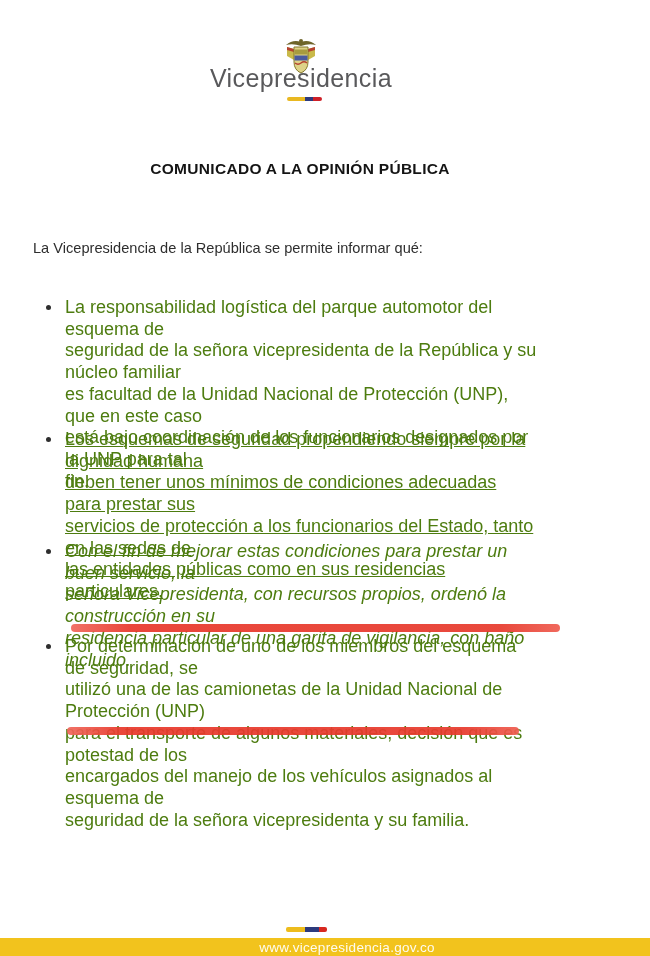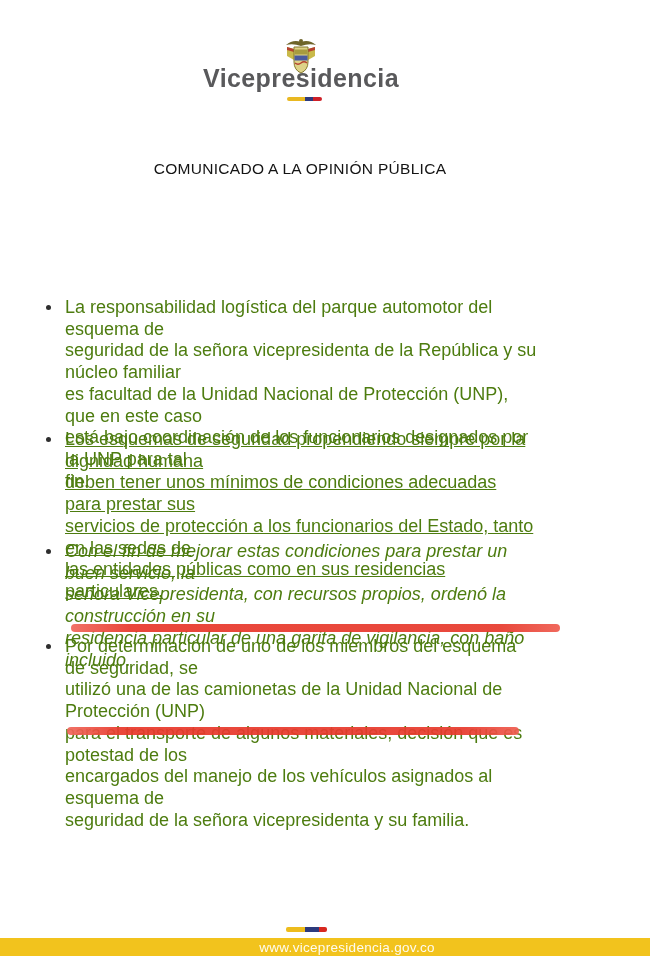--- a/index.html
+++ b/index.html
@@ -15,37 +15,37 @@
 
   
   .crest {
     position: absolute; top: 36px; left: 301px;
     transform: translateX(-50%);
     width: 34px; height: 40px;
   }
   .wordmark {
     position: absolute; top: 64px; left: 301px;
     transform: translateX(-50%);
-    font-size: 25px; font-weight: 700;
+    font-size: 25px; font-weight: 400;
     color: #59595b; letter-spacing: 0.4px;
     white-space: nowrap;
   }
   .wordmark-flag {
     position: absolute; top: 97px; left: 287px;
     display: flex; height: 4px;
   }
   .wordmark-flag .seg-yellow { width: 18px; background: #e9b821; border-radius: 2px 0 0 2px; }
   .wordmark-flag .seg-blue   { width: 8px;  background: #2d3a7c; }
   .wordmark-flag .seg-red    { width: 9px;  background: #ce2028; border-radius: 0 2px 2px 0; }
 
   
   .doc-title {
     position: absolute; top: 160px; left: 35px; width: 530px;
     text-align: center;
-    font-size: 15.5px; font-weight: 400; letter-spacing: 0.3px;
+    font-size: 15.5px; font-weight: 700; letter-spacing: 0.3px;
     color: #141414;
     white-space: nowrap;
   }
   .intro {
     position: absolute; top: 240px; left: 33px;
     font-size: 14.6px; color: #2e2e2e;
   }
   .bullet {
     position: absolute; left: 45px; width: 492px;
     font-size: 18px; line-height: 21.7px; color: #4d7c0f;
@@ -114,20 +114,21 @@
   </span>
   <div class="wordmark">Vicepresidencia</div>
   <div class="wordmark-flag">
     <span class="seg-yellow"></span>
     <span class="seg-blue"></span>
     <span class="seg-red"></span>
   </div>
 
   <div class="doc-title">COMUNICADO A LA OPINIÓN PÚBLICA</div>
 
+  <div class="intro">La Vicepresidencia de la República se permite informar qué:</div>
 
   <div class="bullet bullet-1">
     <span class="dot"></span>
     <span class="bullet-text">La responsabilidad logística del parque automotor del esquema de
 seguridad de la señora vicepresidenta de la República y su núcleo familiar
 es facultad de la Unidad Nacional de Protección (UNP), que en este caso
 está bajo coordinación de los funcionarios designados por la UNP para tal
 fin.</span>
   </div>
   <div class="bullet bullet-2">

